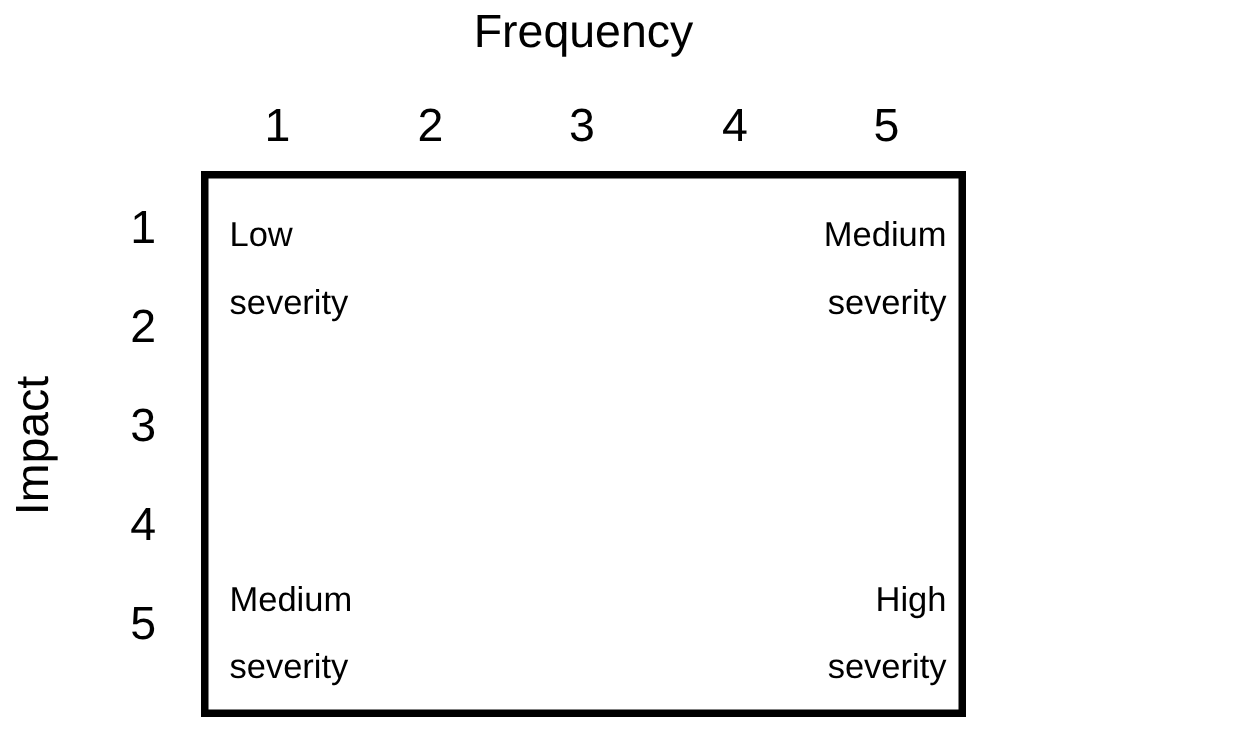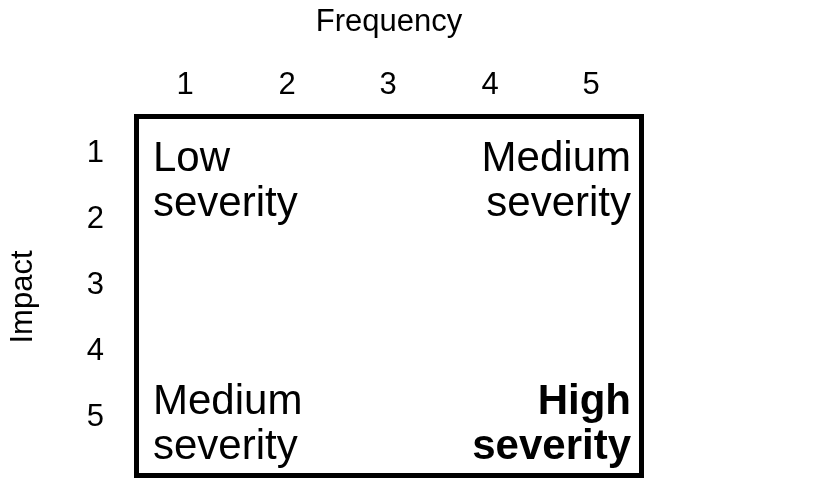--- a/index.html
+++ b/index.html
@@ -77,30 +77,30 @@
     top: 114px;
     width: 510px;
     height: 364px;
     box-sizing: border-box;
     border: 5px solid #000000;
     background: #ffffff;
   }
 
   .cell-label {
     position: absolute;
-    font-size: 42px;
+    font-size: 23px;
     line-height: 45px;
     white-space: nowrap;
   }
   .cell-label .line { display: block; }
 
   #cell-top-left  { left: 14px;  top: 15px;  text-align: left; }
   #cell-top-right { right: 8px;  top: 15px;  text-align: right; }
   #cell-bottom-left  { left: 14px; bottom: 6px; text-align: left; }
-  #cell-bottom-right { right: 8px; bottom: 6px; text-align: right; font-weight: bold; }
+  #cell-bottom-right { right: 8px; bottom: 6px; text-align: right; }
 </style>
 </head>
 <body>
 
 <div id="risk-matrix-figure">
 
   <div class="axis-title-x">Frequency</div>
 
   <div class="axis-title-y">Impact</div>
 

